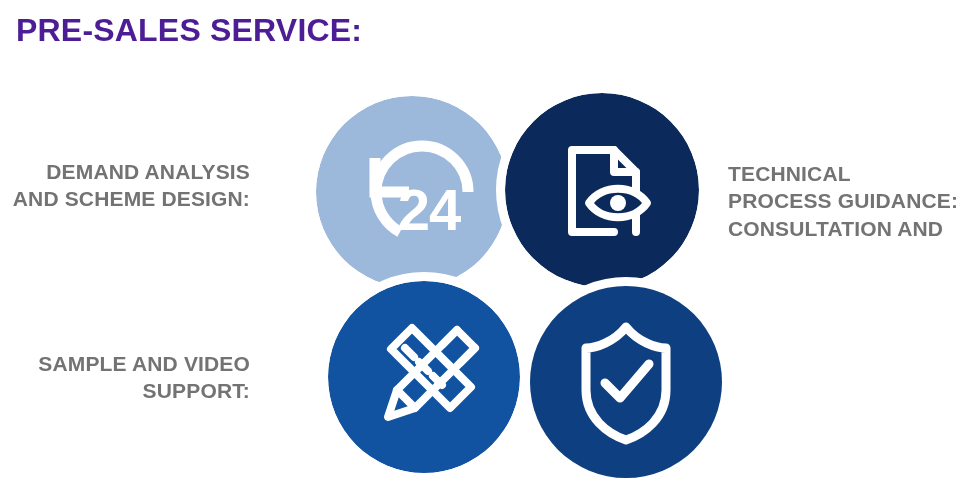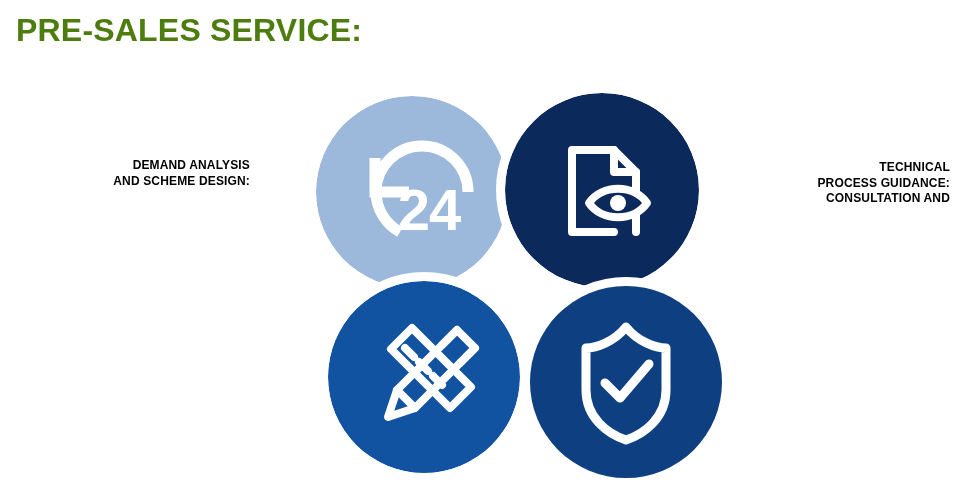--- a/index.html
+++ b/index.html
@@ -20,21 +20,21 @@
   }
 
   
   .page-title {
     position: absolute;
     left: 16px;
     top: 12px;
     font-size: 32px;
     font-weight: 700;
     letter-spacing: 0.2px;
-    color: #4d7c0f;
+    color: #4c1d95;
     white-space: nowrap;
   }
 
   
   .circle-cluster {
     position: absolute;
     left: 0;
     top: 0;
     width: 960px;
     height: 498px;
@@ -42,32 +42,32 @@
   }
   .circle-cluster svg {
     display: block;
     width: 960px;
     height: 498px;
   }
 
   
   .label {
     position: absolute;
-    color: #000000;
-    font-size: 12px;
+    color: #737373;
+    font-size: 21px;
     font-weight: 700;
     line-height: 1.30;
     letter-spacing: 0.15px;
     text-transform: uppercase;
   }
   .label-left {
     text-align: right;
   }
   .label-right {
-    text-align: right;
+    text-align: left;
   }
 
   #label-demand {
     left: 10px;
     top: 158px;
     width: 240px;
   }
   #label-technical {
     left: 728px;
     top: 160px;
@@ -185,15 +185,19 @@
     <span class="line">DEMAND ANALYSIS</span>
     <span class="line">AND SCHEME DESIGN:</span>
   </div>
 
   <div class="label label-right" id="label-technical">
     <span class="line">TECHNICAL</span>
     <span class="line">PROCESS GUIDANCE:</span>
     <span class="line">CONSULTATION AND</span>
   </div>
 
+  <div class="label label-left" id="label-sample">
+    <span class="line">SAMPLE AND VIDEO</span>
+    <span class="line">SUPPORT:</span>
+  </div>
 
 
 </div>
 
 </body></html>

